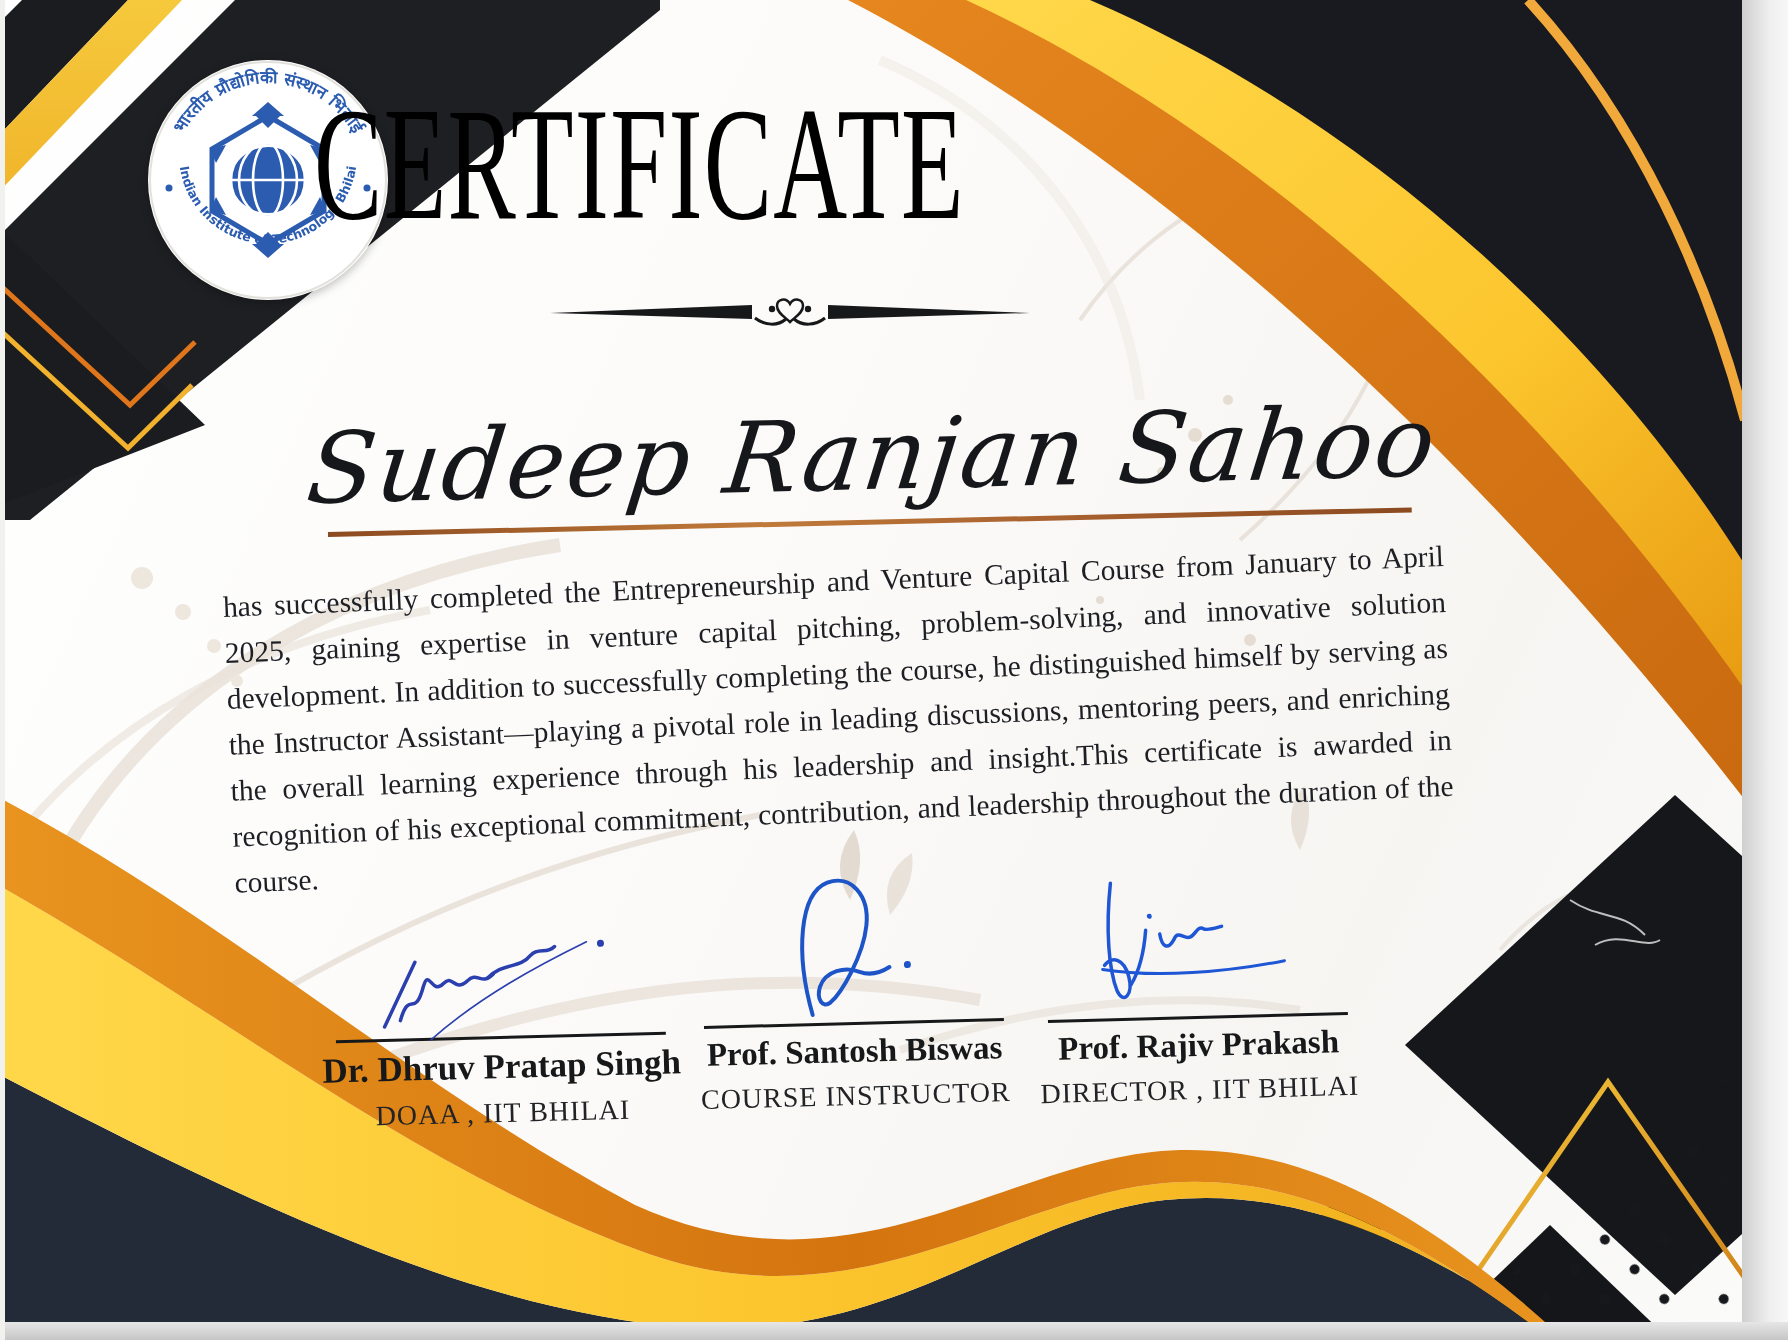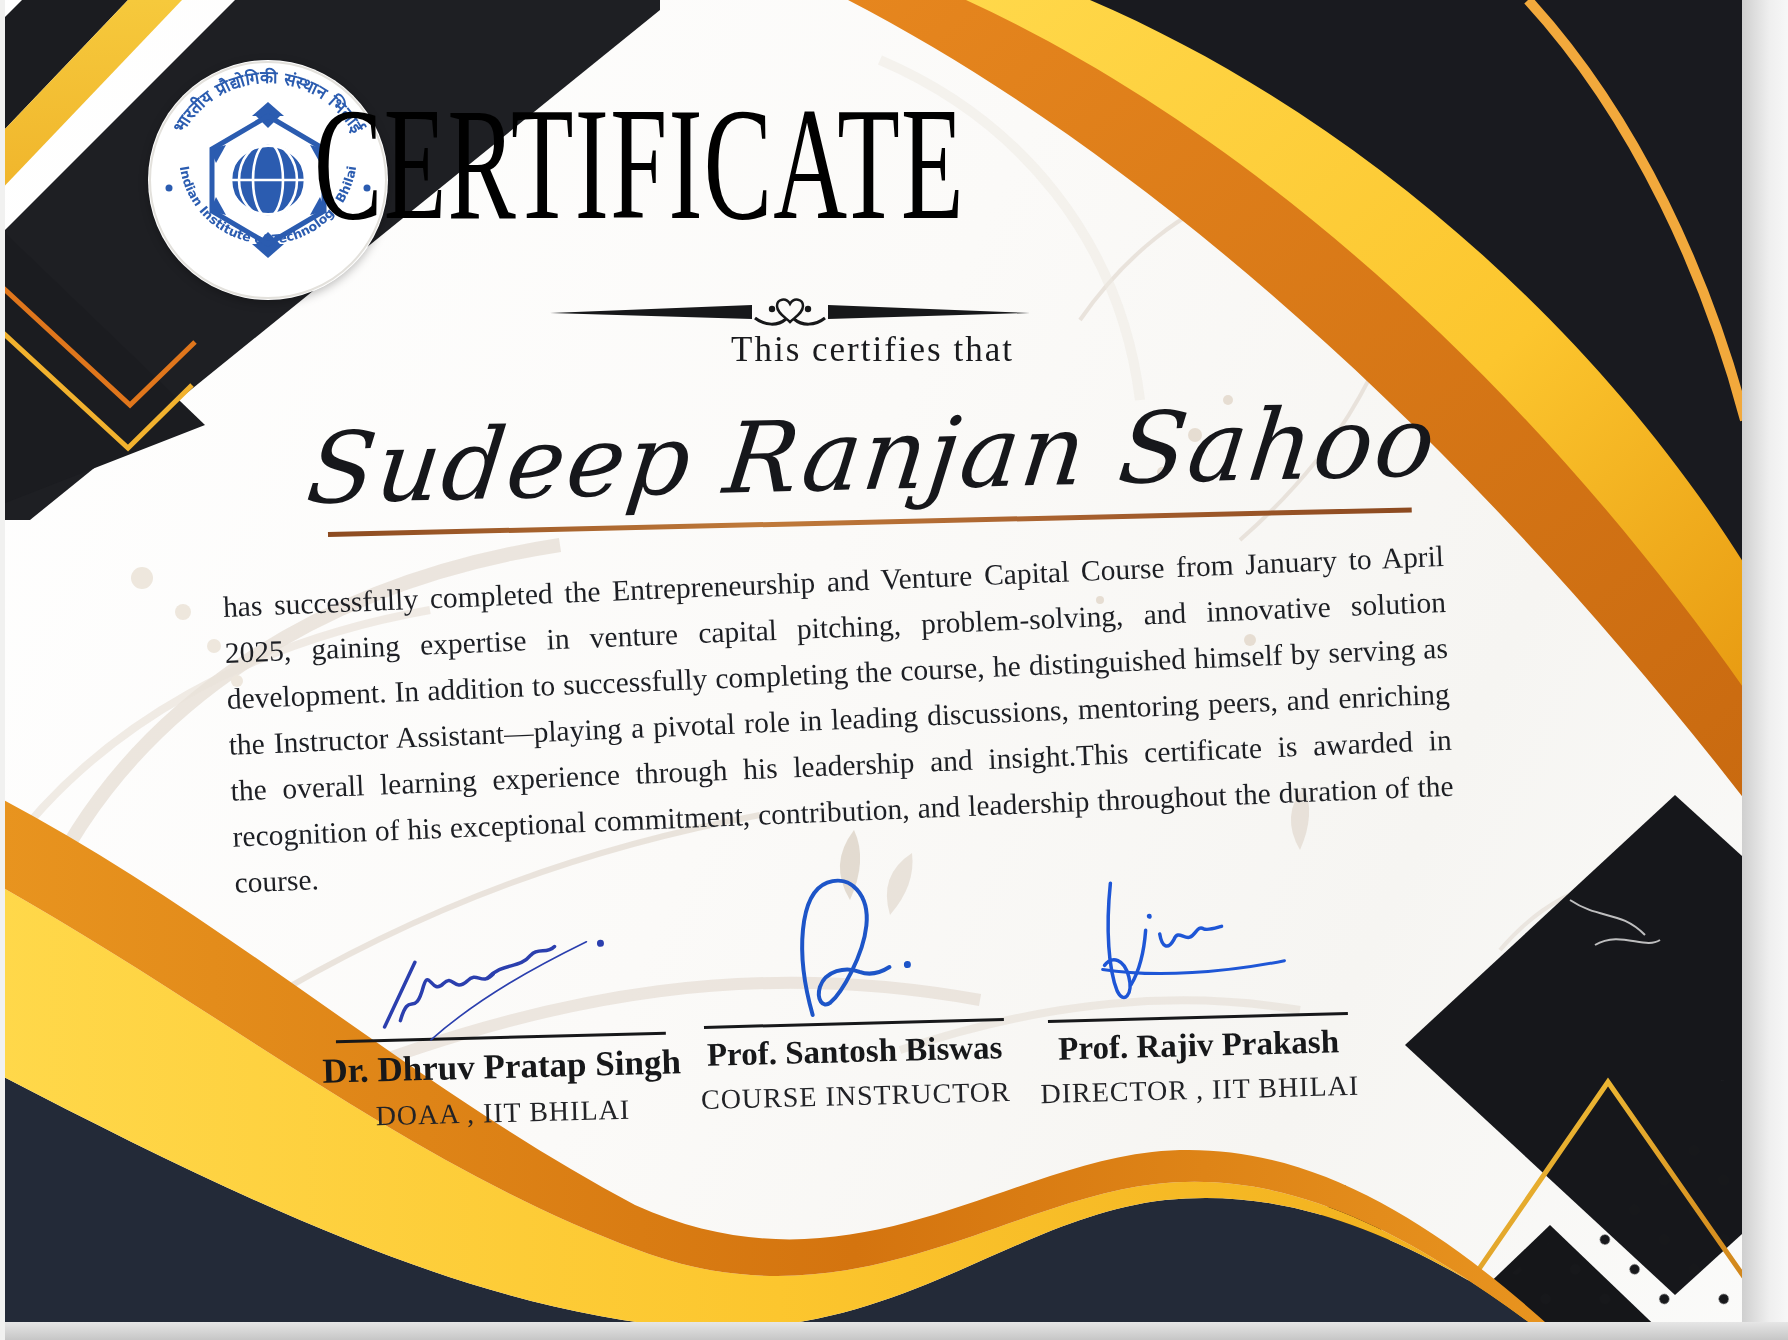--- a/index.html
+++ b/index.html
@@ -183,21 +183,20 @@
 
   <svg class="abs" style="left:550px;top:294px" width="480" height="40" viewBox="0 0 480 40" fill="#17181a">
     <polygon points="0,19 202,11 202,25"></polygon>
     <polygon points="480,19 278,11 278,25"></polygon>
     <path d="M240,10 C236,3 227,5 227,12 C227,19 235,23 240,28 C245,23 253,19 253,12 C253,5 244,3 240,10 Z" fill="none" stroke="#17181a" stroke-width="2.5"></path>
     <path d="M205,24 C215,32 228,32 236,25 M275,24 C265,32 252,32 244,25" stroke="#17181a" stroke-width="3" fill="none"></path>
     <circle cx="222" cy="15" r="3.2"></circle>
       <circle cx="258" cy="15" r="3.2"></circle>
   </svg>
 
-  <div class="abs certifies">This certifies that</div>
 
   <div class="abs recipient">Sudeep Ranjan Sahoo</div>
   <div class="abs name-underline"></div>
 
   <p class="abs body-par" style="margin:0">has successfully completed the Entrepreneurship and Venture Capital Course from January to April 2025, gaining expertise in venture capital pitching, problem-solving, and innovative solution development. In addition to successfully completing the course, he distinguished himself by serving as the Instructor Assistant—playing a pivotal role in leading discussions, mentoring peers, and enriching the overall learning experience through his leadership and insight.This certificate is awarded in recognition of his exceptional commitment, contribution, and leadership throughout the duration of the course.</p>
 
   <div class="sig" style="left:315px;top:878px;width:370px">
     <div class="sig-ink">
       <svg width="260" height="158" viewBox="0 0 260 130" style="margin-top:28px" fill="none" stroke="#2b3fae" stroke-width="3.5" stroke-linecap="round">
         <path d="M14,104 L46,40"></path>

